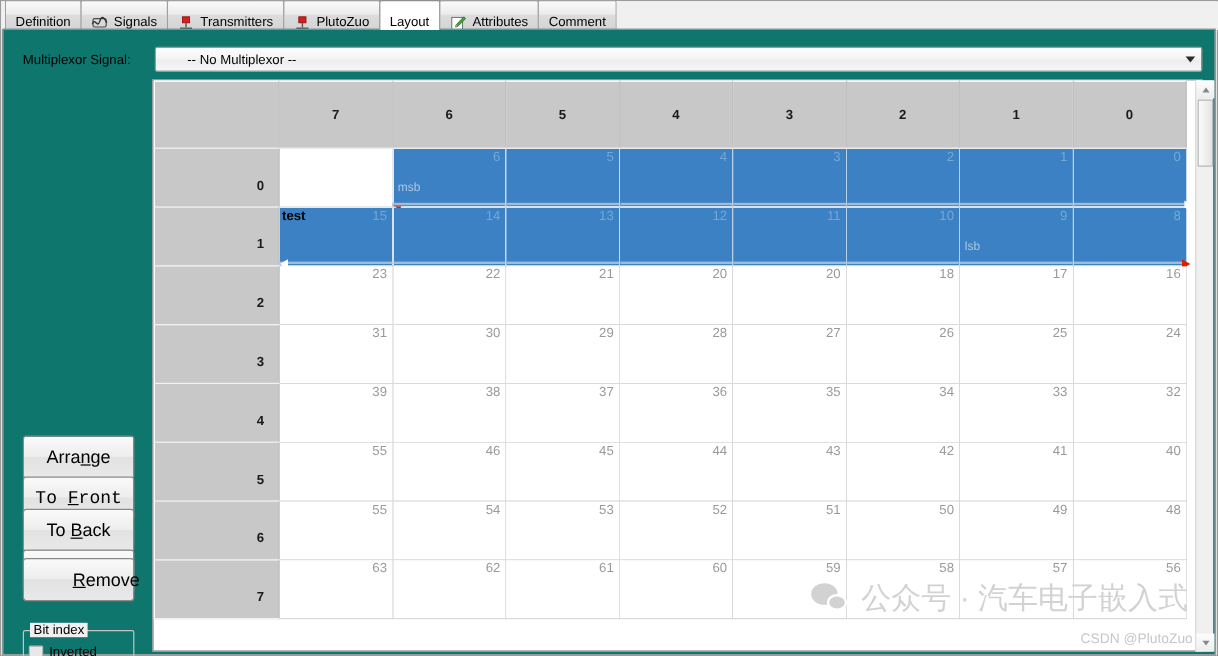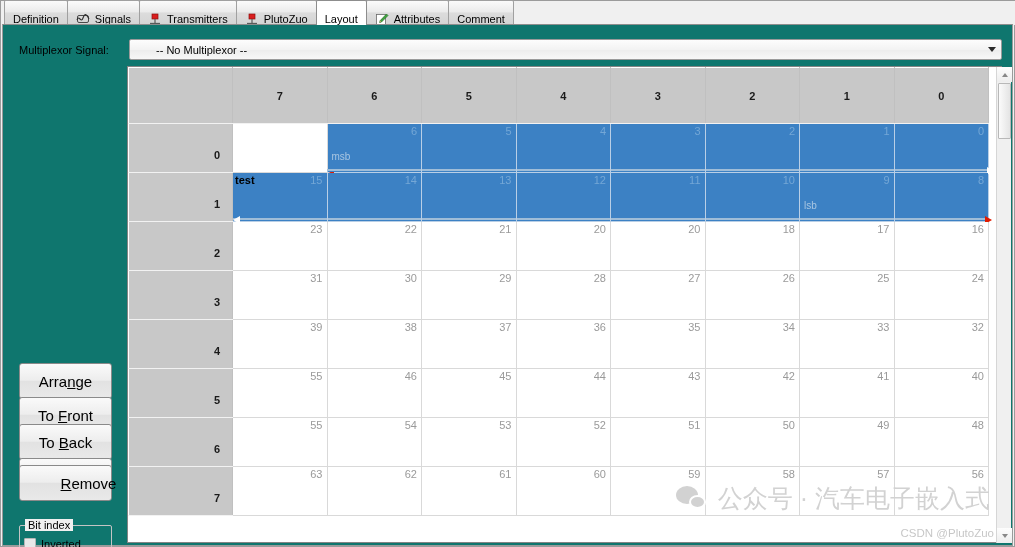--- a/index.html
+++ b/index.html
@@ -538,21 +538,21 @@
       </div>
       <div class="sthumb"></div>
       <div class="sbtn bot">
         <span class="sdn"></span>
       </div>
     </div>
 
     <div class="btn" style="top:338px;">
       <span>Arra<u>n</u>ge</span>
     </div>
-    <div class="btn" style="top:372px;">
+    <div class="btn" style="top:372px;font-family:Liberation Mono, monospace;">
       <span>To <u>F</u>ront</span>
     </div>
     <div class="btn" style="top:399px;">
       <span>To <u>B</u>ack</span>
     </div>
     <div class="btn" style="top:433px;">
       <span><u>A</u>dd...</span>
     </div>
     <div class="btn" style="top:440px;padding-left:46px;">
       <span><u>R</u>emove</span>

